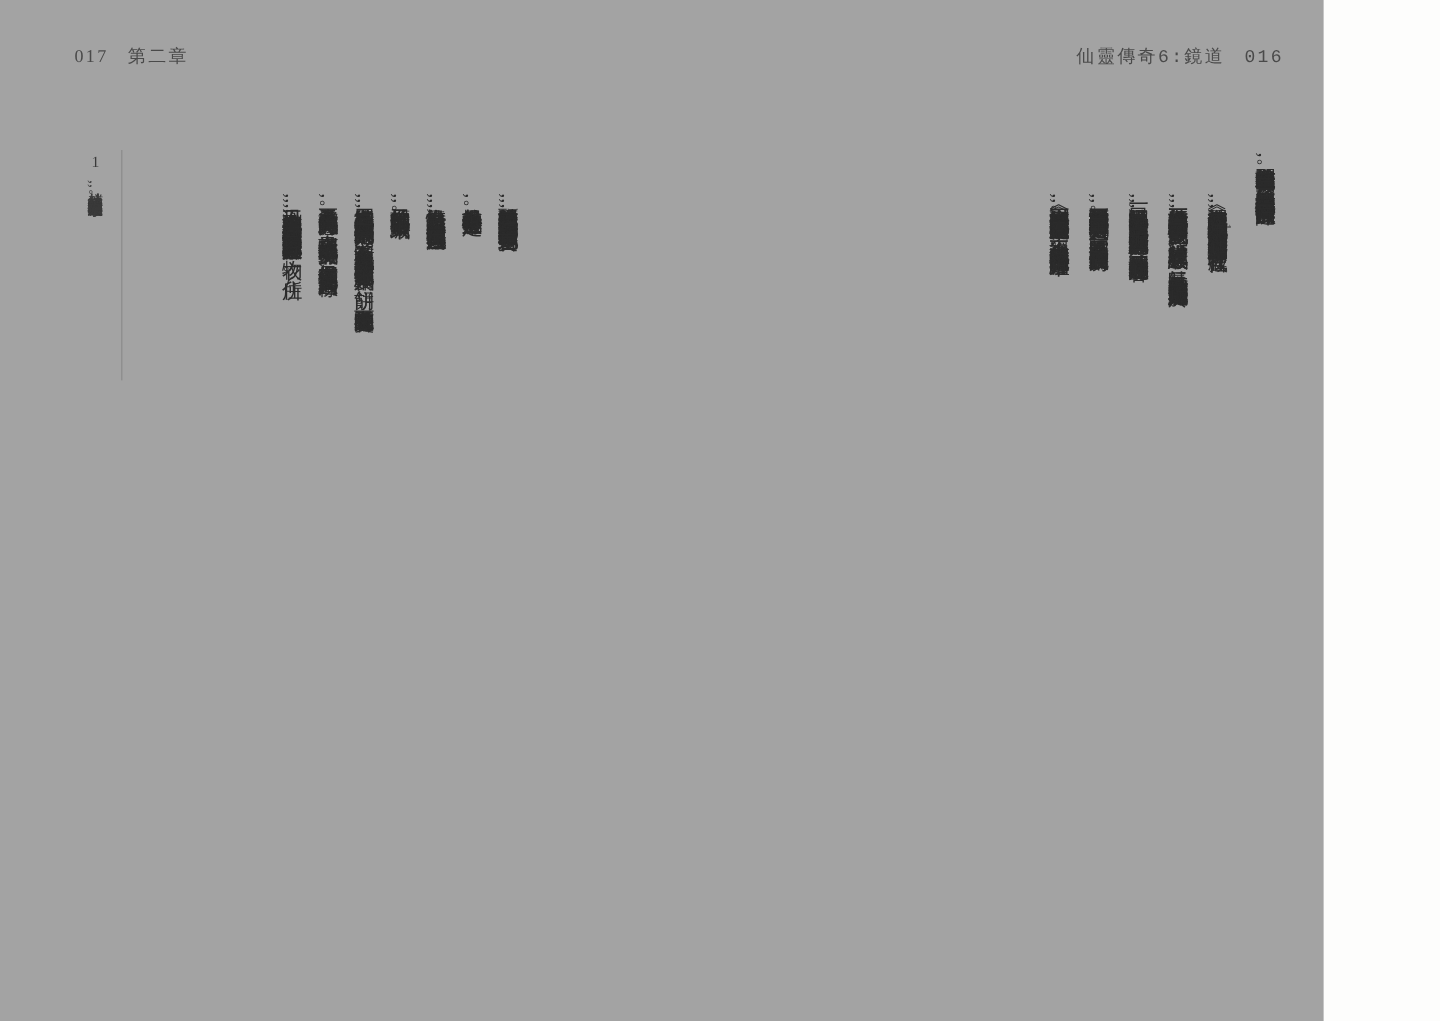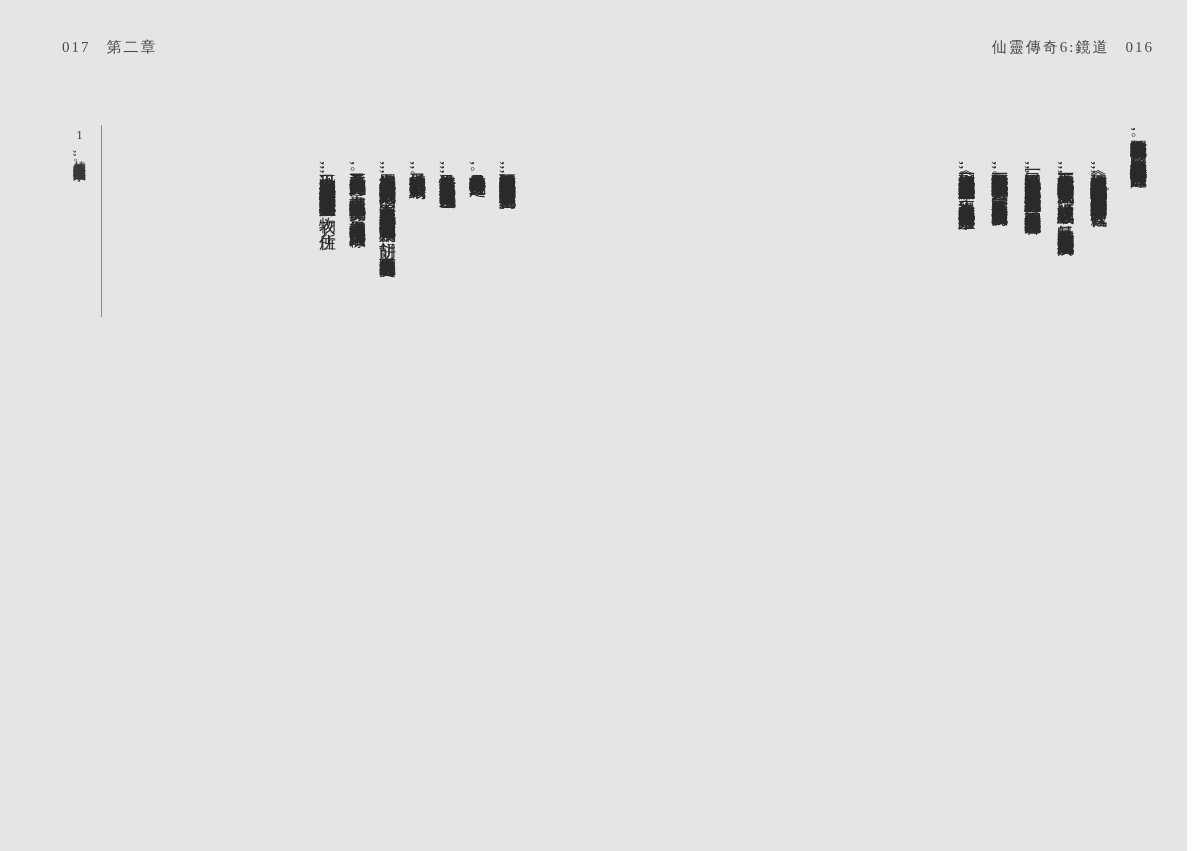--- a/index.html
+++ b/index.html
@@ -6,36 +6,36 @@
     margin: 0;
     padding: 0;
     width: 1200px;
     height: 851px;
     background: #fdfdfc;
     overflow: hidden;
     font-family: "Liberation Serif", "DejaVu Serif", serif;
   }
   .spread {
     position: relative;
-    width: 1187px;
+    width: 1103px;
     height: 851px;
-    background: #e5e5e5;
+    background: #a3a3a3;
     color: #2b2b2b;
   }
   
   .running-head {
     position: absolute;
     top: 38px;
     font-size: 15px;
     color: #4a4a4a;
     letter-spacing: 2px;
     white-space: nowrap;
   }
   .running-head.left { left: 62px; }
-  .running-head.right { right: 33px; }
+  .running-head.right { right: 33px; font-family: Liberation Mono, monospace; }
   .running-head .gap { display: inline-block; width: 16px; }
   
   .vtext {
     writing-mode: vertical-rl;
     text-orientation: mixed;
     position: absolute;
     top: 127px;
     height: 650px;
     color: #2b2b2b;
   }

